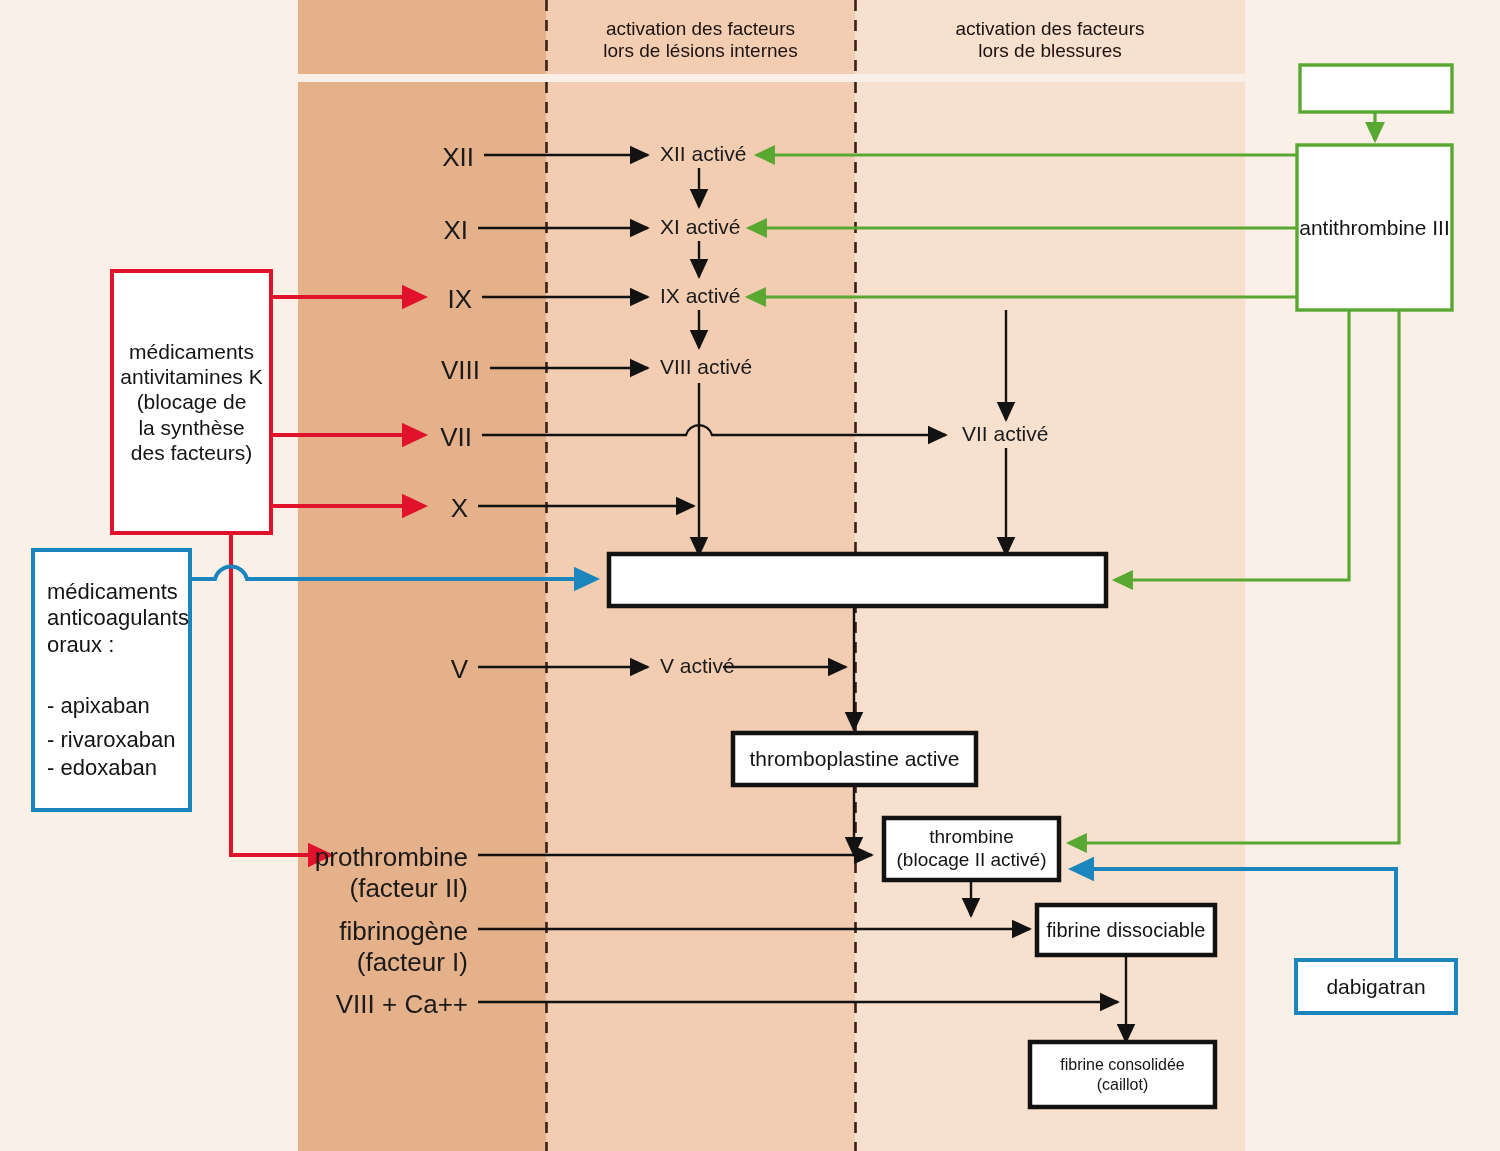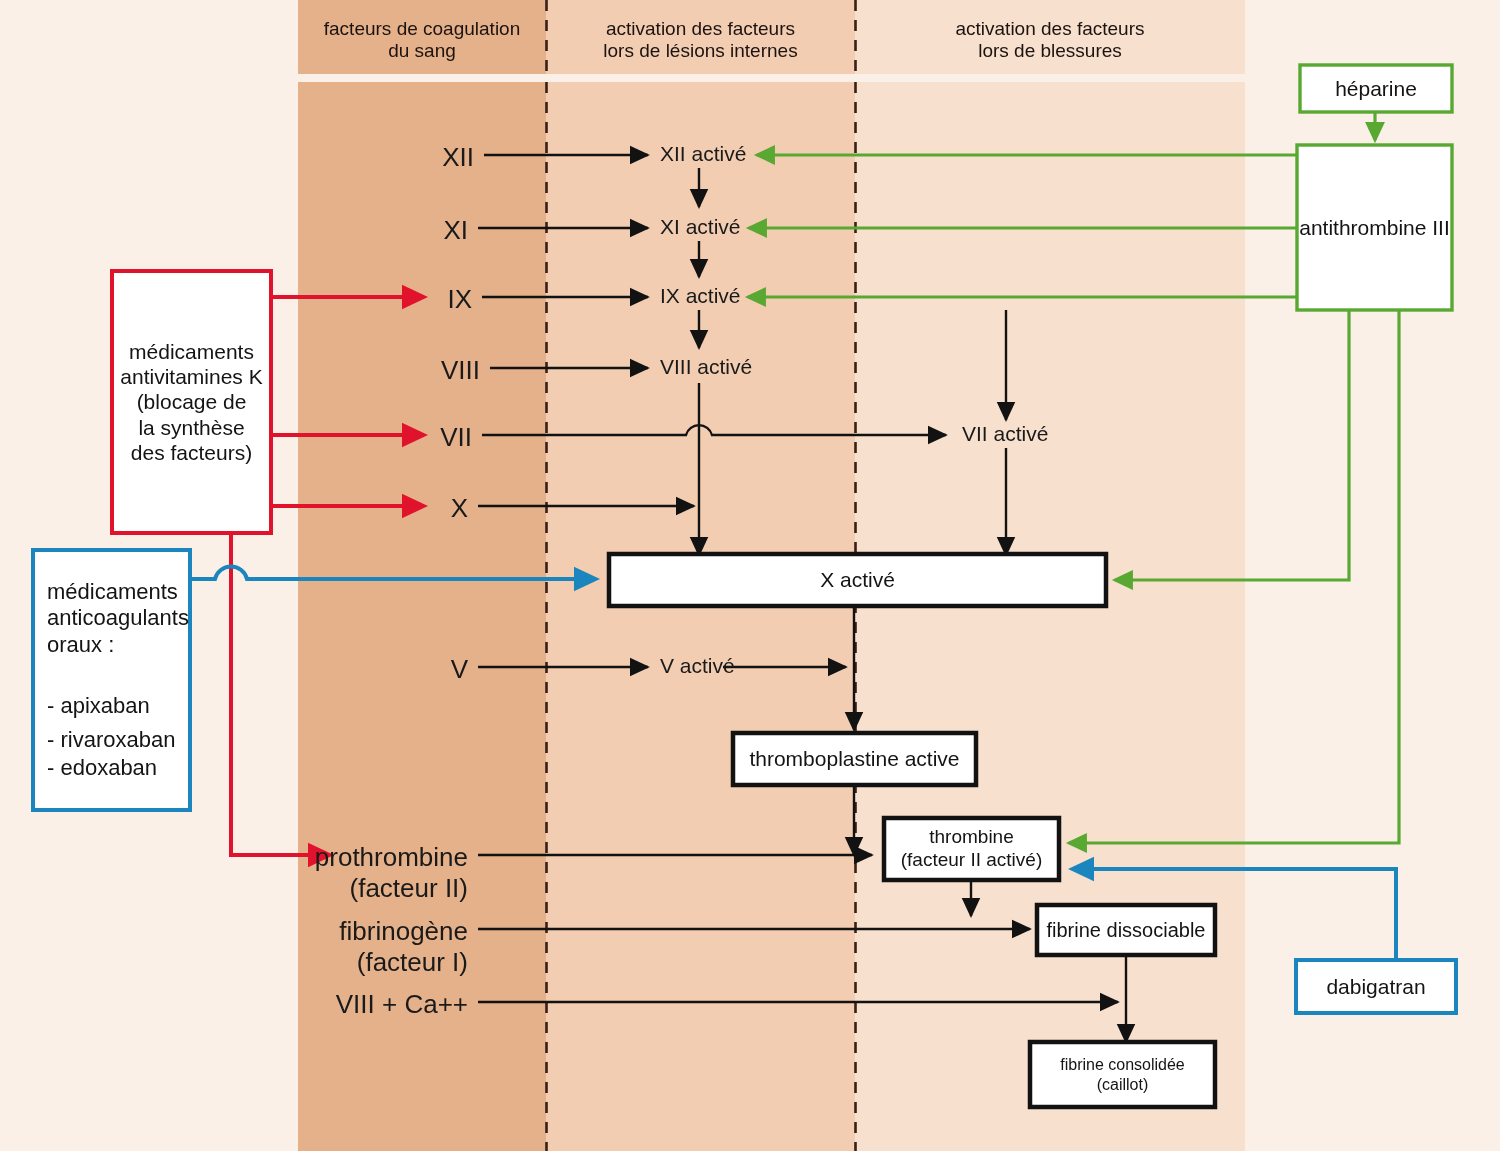--- a/index.html
+++ b/index.html
@@ -146,22 +146,20 @@
     <g stroke="#1b86bd" fill="none" stroke-width="4">
       <path d="M190,579 L215,579 A16.5,16.5 0 0 1 247,579 L596,579" marker-end="url(#ahB)"></path>
       <path d="M1396,958 L1396,869 L1072,869" marker-end="url(#ahB)"></path>
     </g>
     <g fill="#ffffff" stroke="#1b86bd" stroke-width="4">
       <rect x="33" y="550" width="157" height="260"></rect>
       <rect x="1296" y="960" width="160" height="53"></rect>
     </g>
   </svg>
 
-  <div class="lbl hdr" style="left:298px;top:18px;width:248px;">facteurs de coagulation
-du sang</div>
   <div class="lbl hdr" style="left:546px;top:18px;width:309px;">activation des facteurs
 lors de lésions internes</div>
   <div class="lbl hdr" style="left:855px;top:18px;width:390px;">activation des facteurs
 lors de blessures</div>
 
   <div class="lbl factor" style="left:300px;top:142px;width:174px;">XII</div>
   <div class="lbl factor" style="left:300px;top:215px;width:168px;">XI</div>
   <div class="lbl factor" style="left:300px;top:284px;width:172px;">IX</div>
   <div class="lbl factor" style="left:300px;top:355px;width:180px;">VIII</div>
   <div class="lbl factor" style="left:300px;top:422px;width:172px;">VII</div>
@@ -173,40 +171,38 @@
 (facteur I)</div>
   <div class="lbl factor" style="left:300px;top:989px;width:168px;">VIII + Ca++</div>
 
   <div class="lbl activated" style="left:660px;top:142px;">XII activé</div>
   <div class="lbl activated" style="left:660px;top:215px;">XI activé</div>
   <div class="lbl activated" style="left:660px;top:284px;">IX activé</div>
   <div class="lbl activated" style="left:660px;top:355px;">VIII activé</div>
   <div class="lbl activated" style="left:962px;top:422px;text-align:center;">VII activé</div>
   <div class="lbl activated" style="left:660px;top:654px;">V activé</div>
 
-  <div class="boxlabel" style="left:609px;top:554px;width:497px;height:52px;">X activé</div>
   <div class="boxlabel" style="left:733px;top:733px;width:243px;height:52px;">thromboplastine active</div>
   <div class="boxlabel" style="left:884px;top:818px;width:175px;height:62px;font-size:19px;">thrombine
-(facteur II activé)</div>
+(blocage II activé)</div>
   <div class="boxlabel" style="left:1037px;top:905px;width:178px;height:50px;font-size:20px;">fibrine dissociable</div>
   <div class="boxlabel" style="left:1030px;top:1042px;width:185px;height:65px;font-size:16px;">fibrine consolidée
 (caillot)</div>
 
   <div class="boxlabel" style="left:112px;top:271px;width:159px;height:262px;font-size:21px;">médicaments
 antivitamines K
 (blocage de
 la synthèse
 des facteurs)</div>
 
   <div class="panelbox" style="left:33px;top:550px;width:157px;height:260px;background:transparent;padding:0 14px;">
     <div class="t" style="margin-bottom:18px;">médicaments
 anticoagulants
 oraux :</div>
     <div class="t" style="margin-bottom:7px;margin-top:16px;">- apixaban</div>
     <div class="t" style="margin-bottom:1px;">- rivaroxaban</div>
     <div class="t">- edoxaban</div>
   </div>
 
-  <div class="boxlabel" style="left:1300px;top:65px;width:152px;height:47px;font-size:21px;">héparine</div>
   <div class="boxlabel" style="left:1297px;top:145px;width:155px;height:165px;font-size:21px;">antithrombine III</div>
   <div class="boxlabel" style="left:1296px;top:960px;width:160px;height:53px;font-size:21px;">dabigatran</div>
 
 </div>
 
 </body></html>

